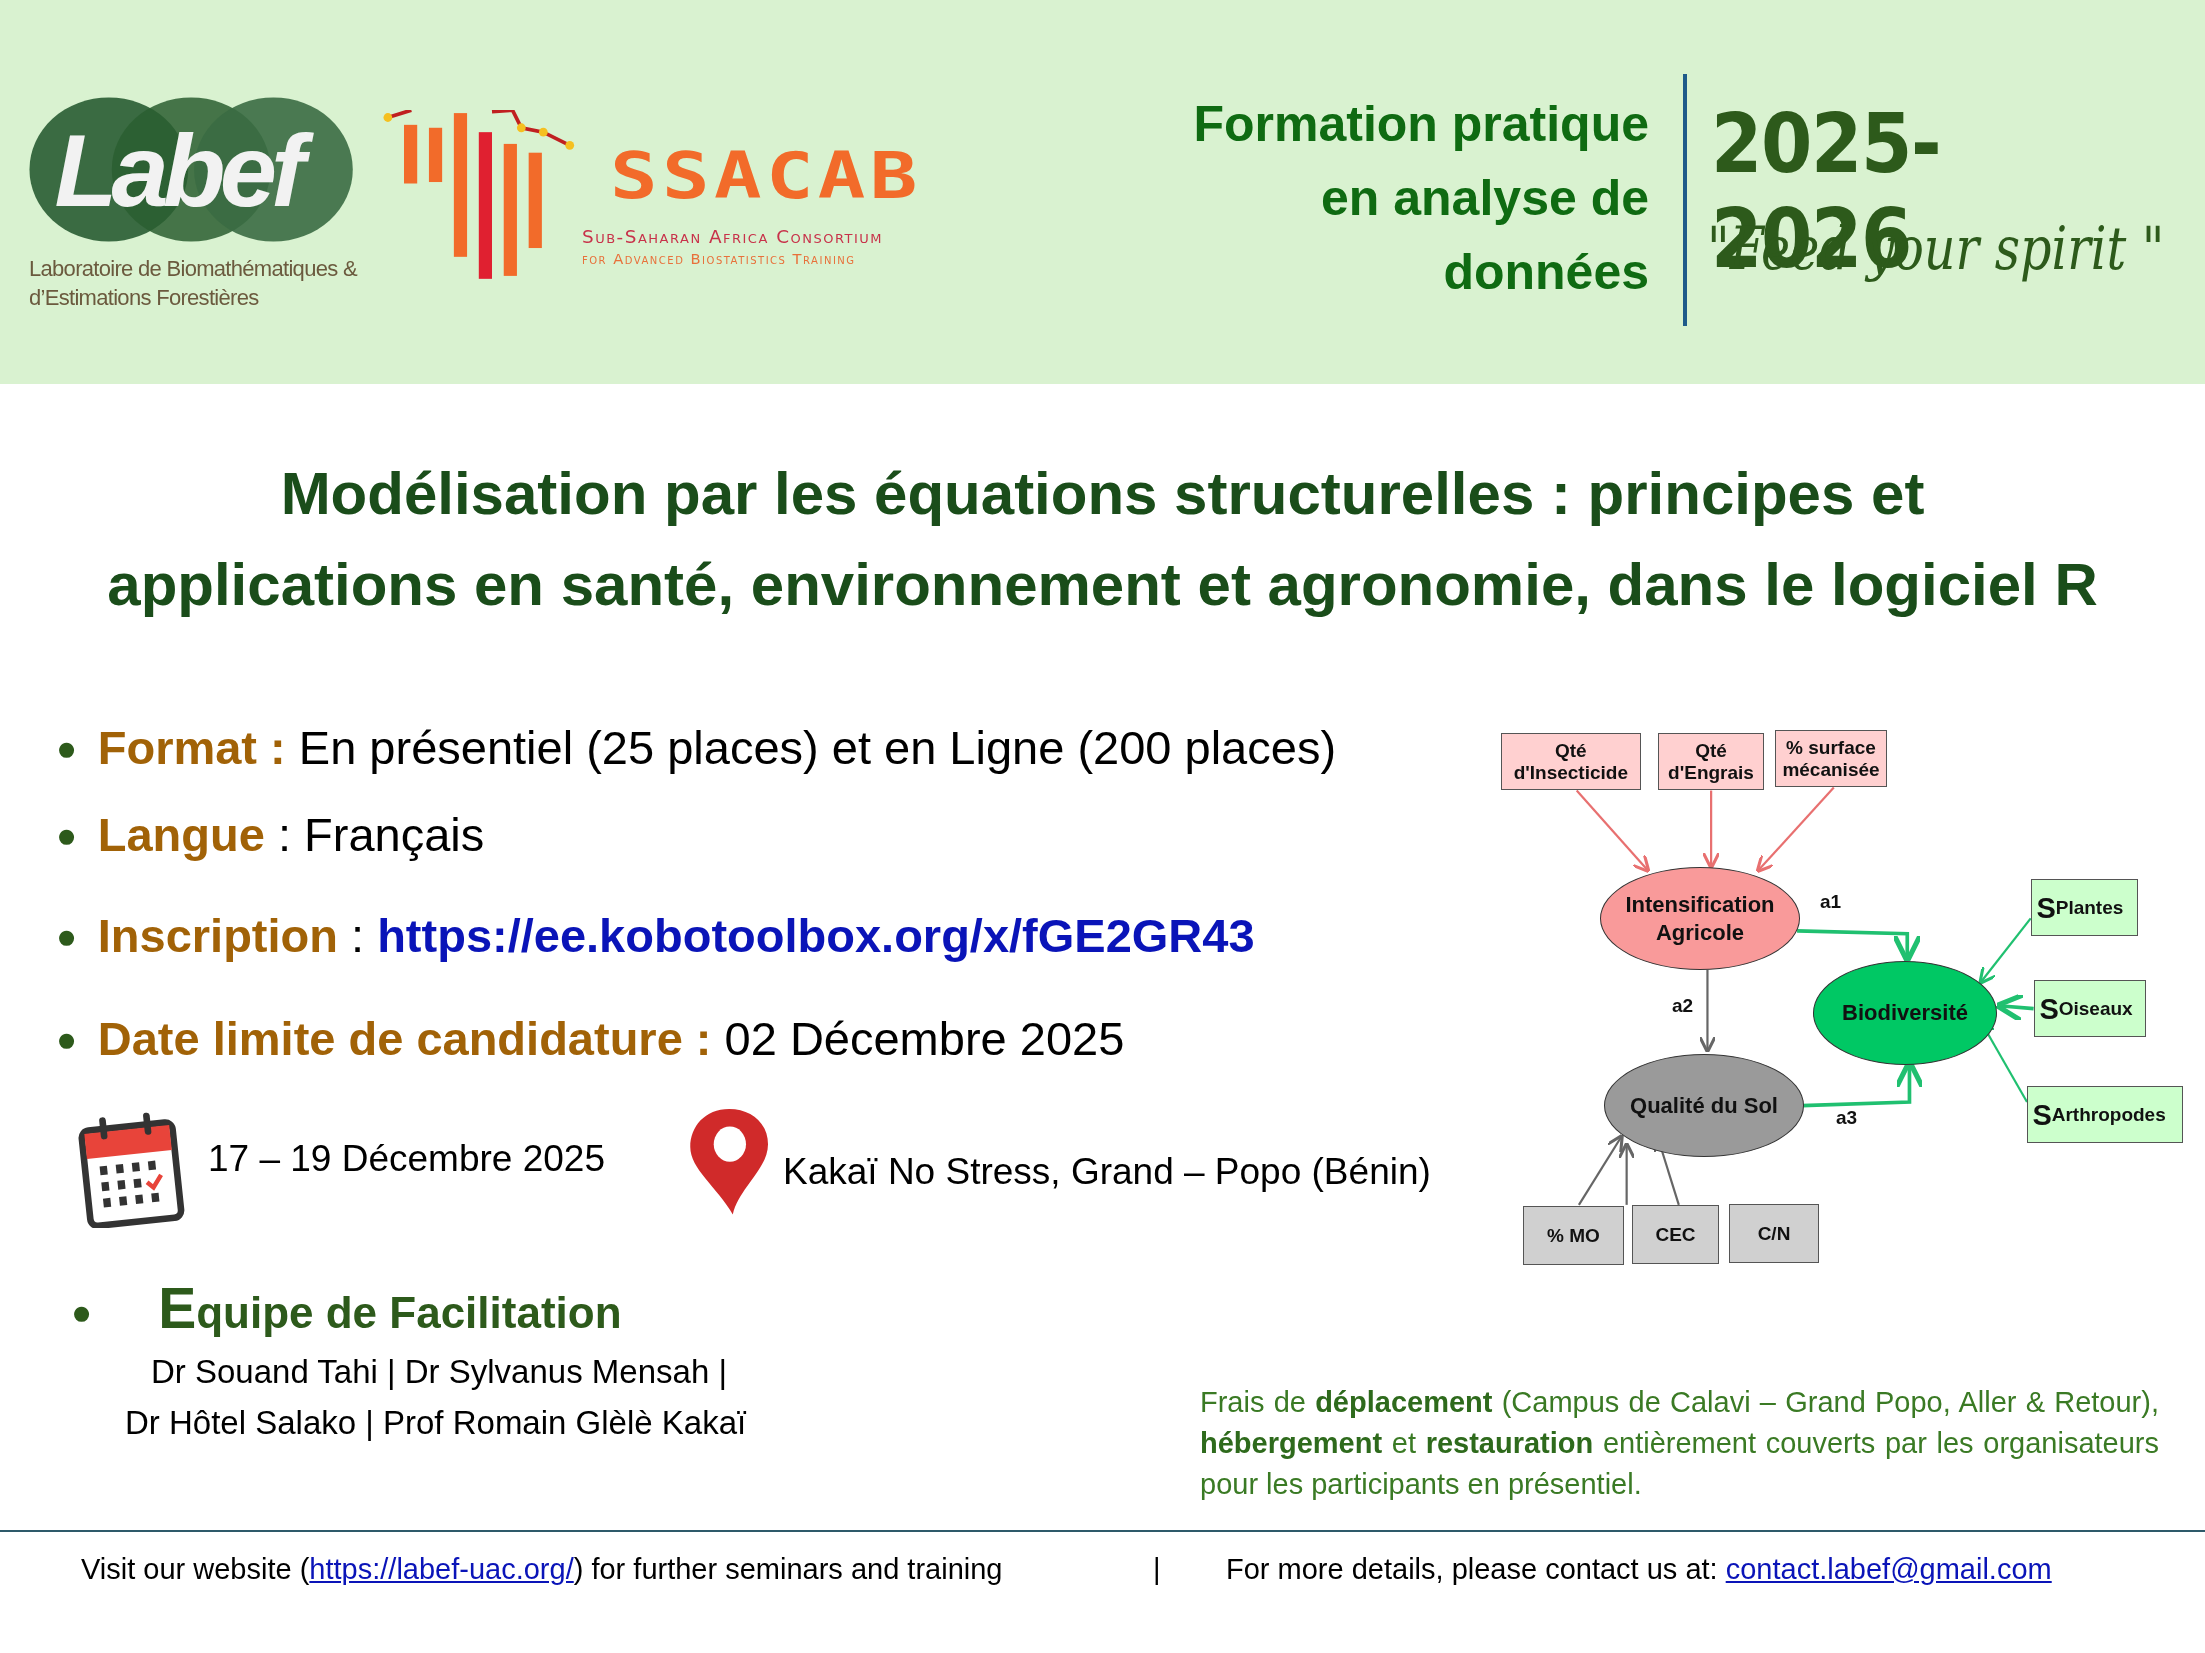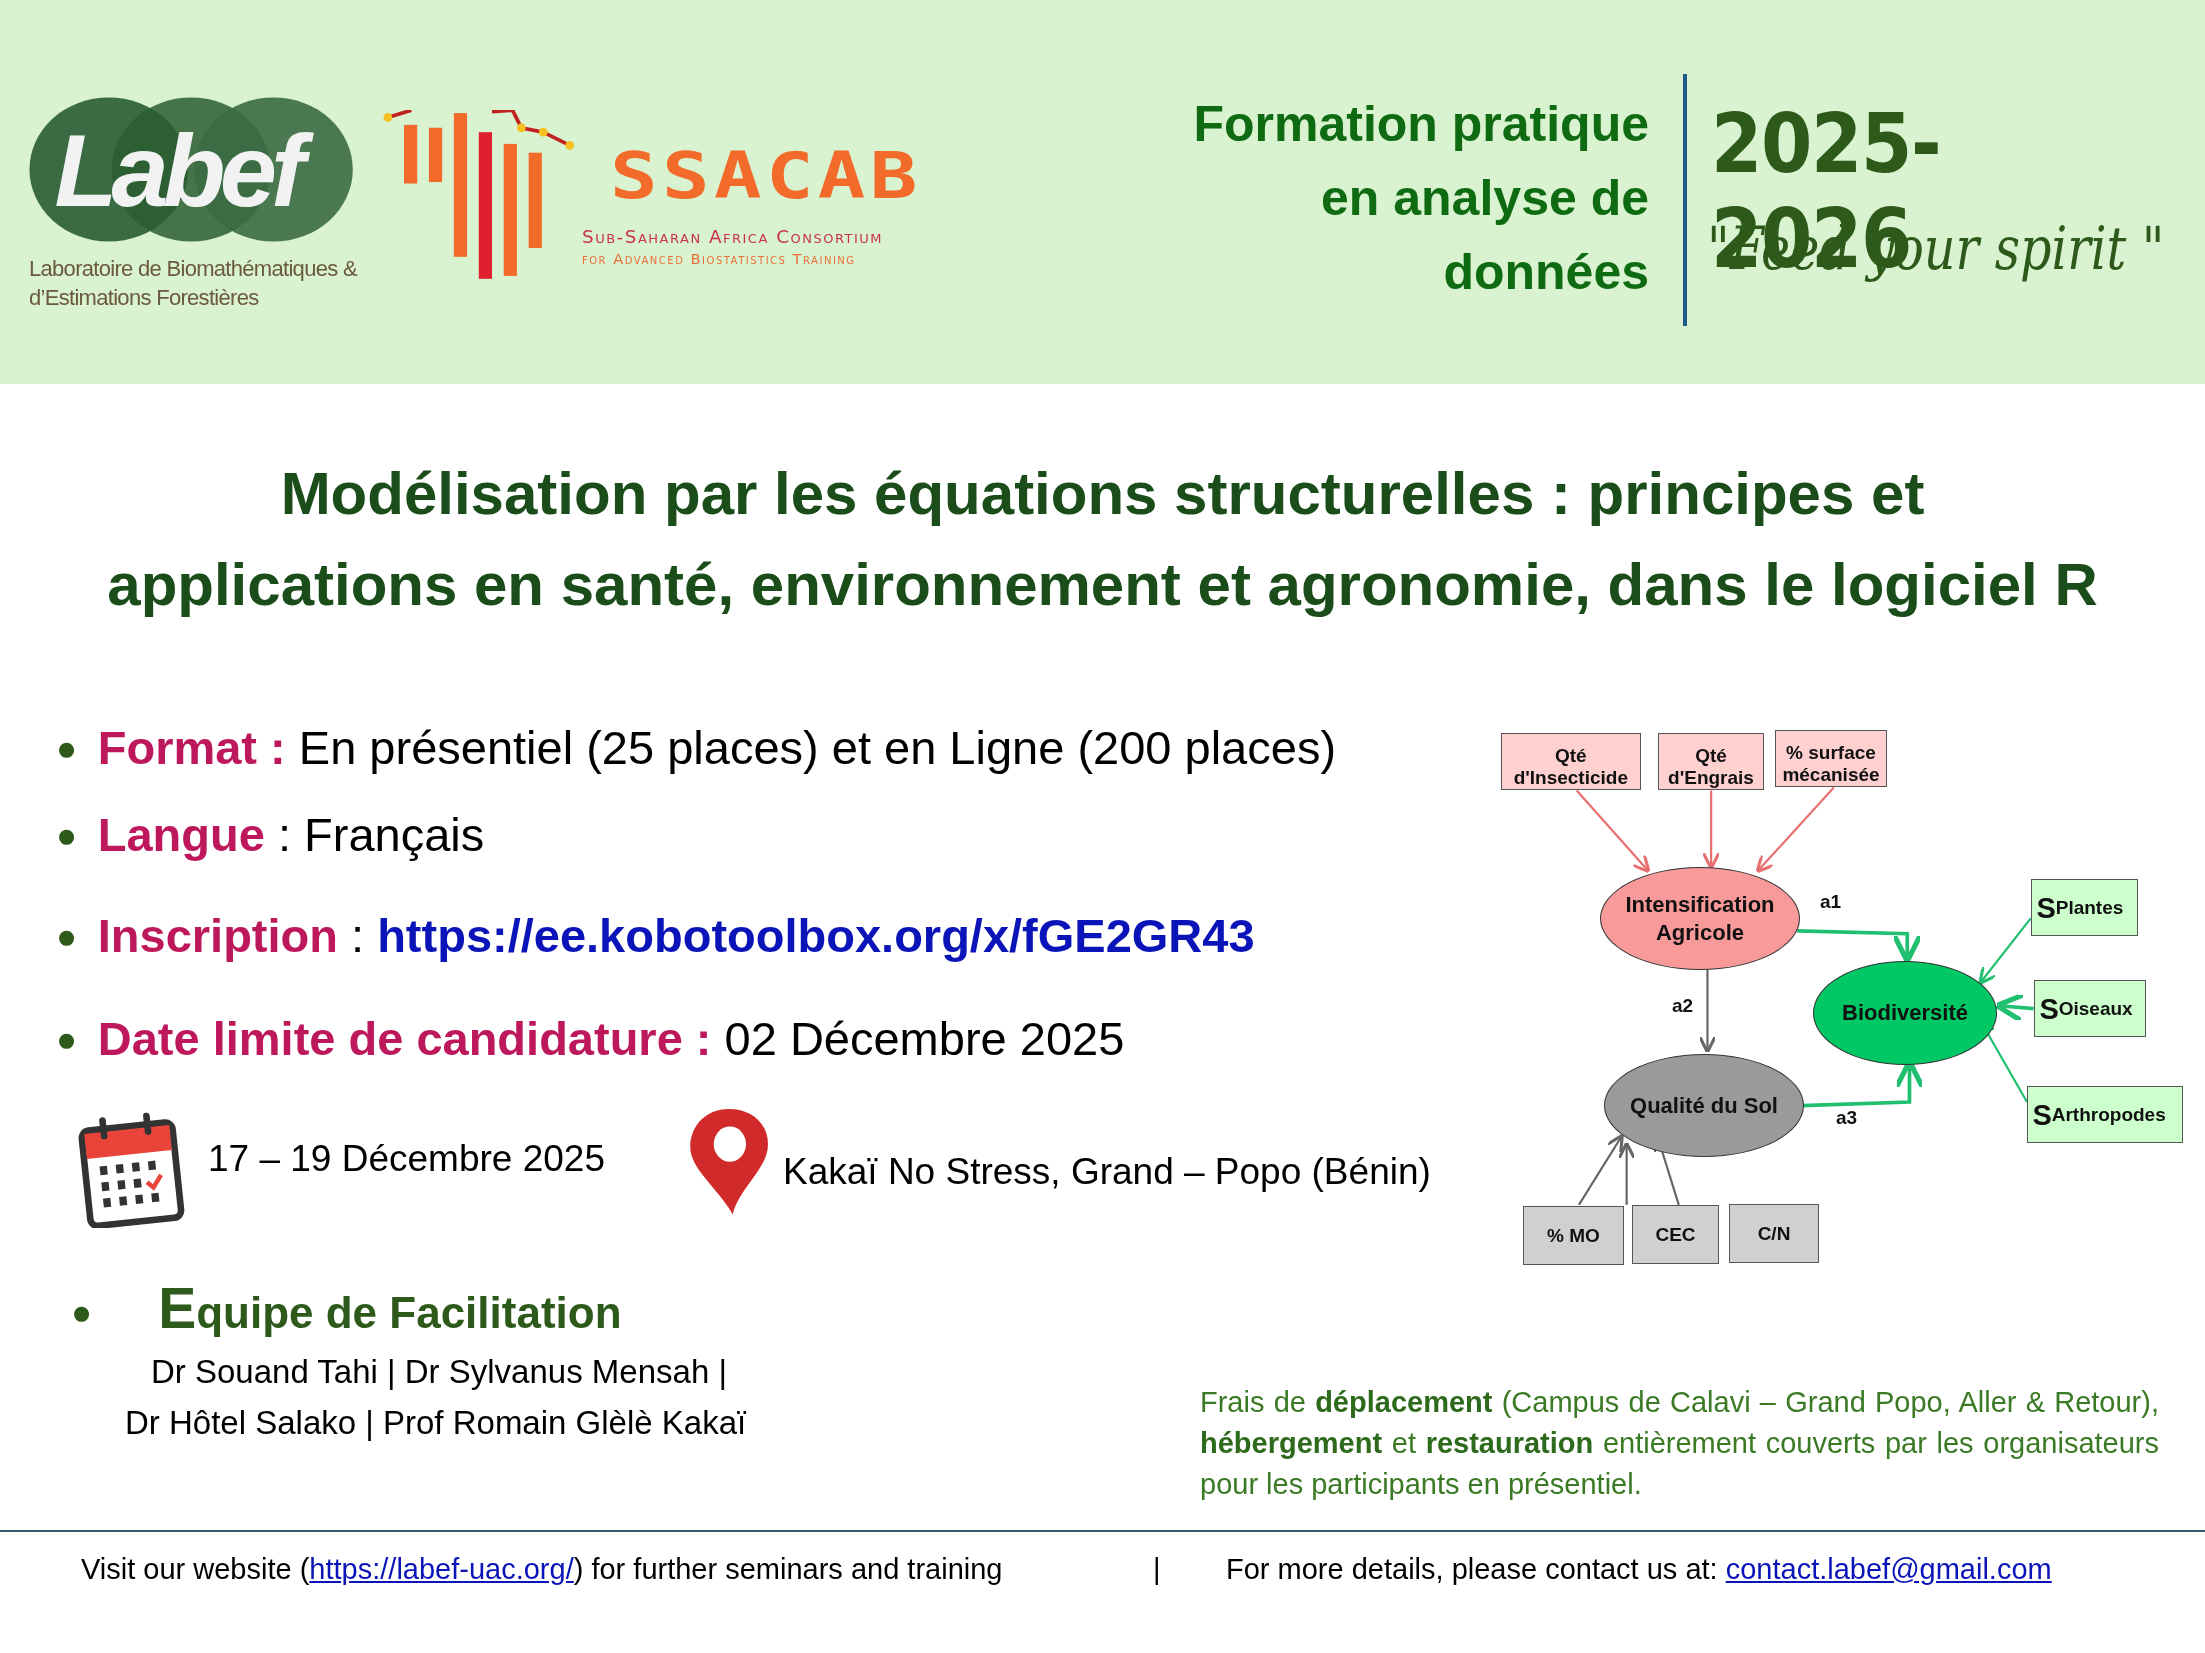--- a/index.html
+++ b/index.html
@@ -53,21 +53,21 @@
     position: absolute; left: 0; top: 448px; width: 2205px; text-align: center;
     color: #1a4d1a; font-weight: bold; font-size: 60px; line-height: 91px;
   }
   .main-title div { white-space: nowrap; }
   
   .bullets { position: absolute; left: 56px; top: 720px; }
   .bullet {
     position: absolute; left: 0; white-space: nowrap; font-size: 47px; color: #000;
   }
   .bullet .dot { color: #2d5a1b; font-size: 35px; margin-right: 20.6px; vertical-align: 4.4px; }
-  .bullet .lbl { color: #be185d; font-weight: bold; }
+  .bullet .lbl { color: #a16207; font-weight: bold; }
   .bullet .link { color: #0a14b8; font-weight: bold; }
   
   .cal-icon { position: absolute; left: 75px; top: 1110px; width: 114px; height: 118px; }
   .date-text { position: absolute; left: 208px; top: 1138px; font-size: 37px; color: #000; white-space: nowrap; }
   .pin-icon { position: absolute; left: 687px; top: 1106px; width: 85px; height: 110px; }
   .place-text { position: absolute; left: 783px; top: 1151px; font-size: 37px; color: #000; white-space: nowrap; }
   
   .team-head {
     position: absolute; left: 71px; top: 1275px; color: #2d5a1b; font-weight: bold; font-size: 44px; white-space: nowrap;
   }
@@ -89,21 +89,21 @@
   .footer .l { position: absolute; left: 81px; }
   .footer .sep { position: absolute; left: 1153px; }
   .footer .r { position: absolute; left: 1226px; }
   
   .diagram { position: absolute; left: 1492px; top: 720px; width: 713px; height: 573px; }
   .box {
     position: absolute; border: 1.5px solid #555; box-sizing: border-box; text-align: center;
     font-weight: bold; font-size: 19px; line-height: 22px; display: flex; align-items: center; justify-content: center;
     color: #111; font-family: "Liberation Sans", sans-serif;
   }
-  .box.pink { background: #ffd0d0; align-items: flex-end; }
+  .box.pink { background: #ffd0d0; }
   .box.green { background: #ccffcc; justify-content: flex-start; padding-left: 4.4px; }
   .box.gray { background: #d0d0d0; }
   .box.green .S { font-size: 29px; }
   .box.green sub { font-size: 19px; vertical-align: -8.8px; }
   .node {
     position: absolute; border: 1.5px solid #333; border-radius: 50%; box-sizing: border-box;
     display: flex; align-items: center; justify-content: center; text-align: center;
     font-weight: bold; font-size: 22px; line-height: 28px; color: #111;
   }
   .node.intens { background: #f99a9a; }

